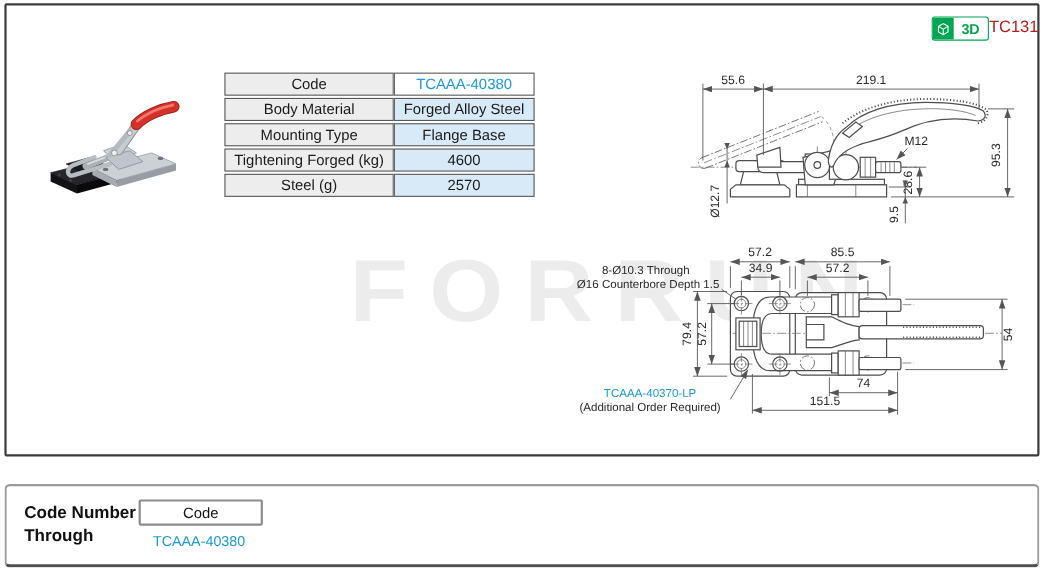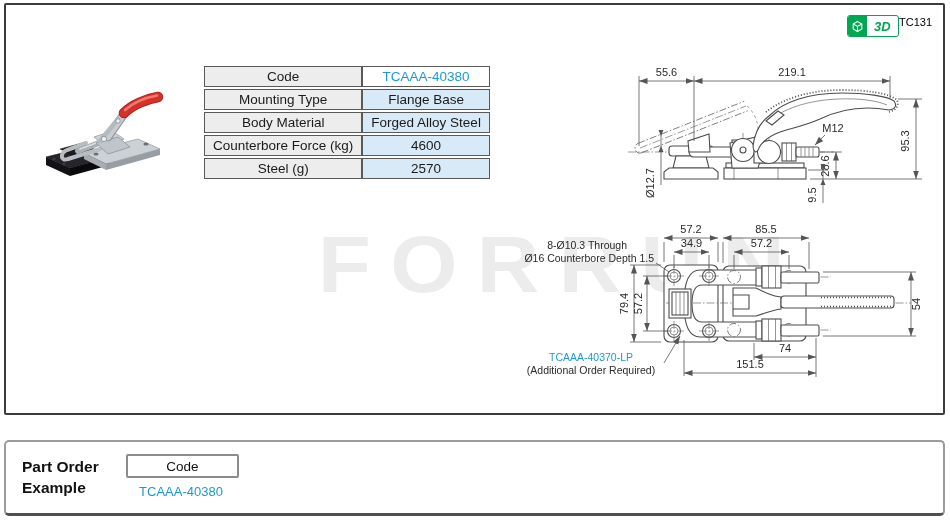--- a/index.html
+++ b/index.html
@@ -5,24 +5,24 @@
   html,body{margin:0;padding:0;background:#fff;}
   .canvas{position:relative;width:950px;height:520px;background:#fff;overflow:hidden;
           font-family:"Liberation Sans",sans-serif;-webkit-font-smoothing:antialiased;}
   .main-box{position:absolute;left:4px;top:3px;width:937px;height:408px;
             border:2px solid #3c3c3c;border-radius:2px;background:#fff;}
   .watermark{position:absolute;left:312px;top:214px;font-size:80px;font-weight:bold;
              letter-spacing:18px;color:#ececec;transform:scaleX(1.08);transform-origin:left center;
              z-index:0;user-select:none;white-space:nowrap;}
   
   .badge{position:absolute;left:841px;top:10px;height:20px;display:flex;align-items:stretch;
-         border:1px solid #00a651;border-radius:3px;overflow:hidden;background:#fff;z-index:3;cursor:pointer;font-style:italic;}
+         border:1px solid #00a651;border-radius:3px;overflow:hidden;background:#fff;z-index:3;cursor:pointer;}
   .badge-cube{width:19px;background:#00a651;display:flex;align-items:center;justify-content:center;}
   .badge-label{padding:0 7px;color:#00a651;font-weight:bold;font-size:13px;display:flex;align-items:center;}
-  .page-code{position:absolute;left:893px;top:11px;width:48px;font-size:11px;color:#000000;z-index:3;}
+  .page-code{position:absolute;left:893px;top:11px;width:48px;font-size:15px;color:#b91c1c;z-index:3;}
   
   table.spec{position:absolute;left:198px;top:59px;border-collapse:separate;border-spacing:0 2px;z-index:2;}
   table.spec td{border:1px solid #595959;height:19px;padding:0 8px;font-size:13.5px;color:#1a1a1a;
                 text-align:center;white-space:nowrap;}
   td.sl{width:131px;background:#ededee;}
   td.sv{width:106px;background:#d8eaf7;}
   td.sv.link{background:#ffffff;color:#1b9ad5;}
   
   .lyr{position:absolute;z-index:2;}
   .ln{stroke:#4d4d4d;stroke-width:1.1;fill:none;}
@@ -67,29 +67,29 @@
     </div>
     <div class="page-code">TC131</div>
 
     <table class="spec">
       <tbody>
           <tr>
         <td class="sl">Code</td>
         <td class="sv link">TCAAA-40380</td>
       </tr>
       <tr>
+        <td class="sl">Body Material</td>
+        <td class="sv">Forged Alloy Steel</td>
+      </tr>
+      <tr>
         <td class="sl">Mounting Type</td>
         <td class="sv">Flange Base</td>
       </tr>
       <tr>
-        <td class="sl">Body Material</td>
-        <td class="sv">Forged Alloy Steel</td>
-      </tr>
-      <tr>
-        <td class="sl">Counterbore Force (kg)</td>
+        <td class="sl">Tightening Forged (kg)</td>
         <td class="sv">4600</td>
       </tr>
       <tr>
         <td class="sl">Steel (g)</td>
         <td class="sv">2570</td>
       </tr>
     </tbody>
       </table>
 
     <svg class="lyr" style="left:28px;top:72px;" width="190" height="118" viewBox="0 0 190 118">
@@ -352,19 +352,19 @@
       <g>
         <text class="ctx blu" x="105" y="141" text-anchor="middle">TCAAA-40370-LP</text>
         <text class="ctx" x="105" y="154" text-anchor="middle">(Additional Order Required)</text>
         <line class="dim" x1="178" y1="143" x2="194" y2="116" marker-end="url(#a2)"></line>
       </g>
     </svg>
   </div>
 
   <div class="footer-box">
     <div class="pn-label">
-      <div>Part Order</div>
-      <div>Example</div>
+      <div>Code Number</div>
+      <div>Through</div>
     </div>
     <div class="code-box">Code</div>
     <div class="example-code">TCAAA-40380</div>
   </div>
 </div>
 
 </body></html>

